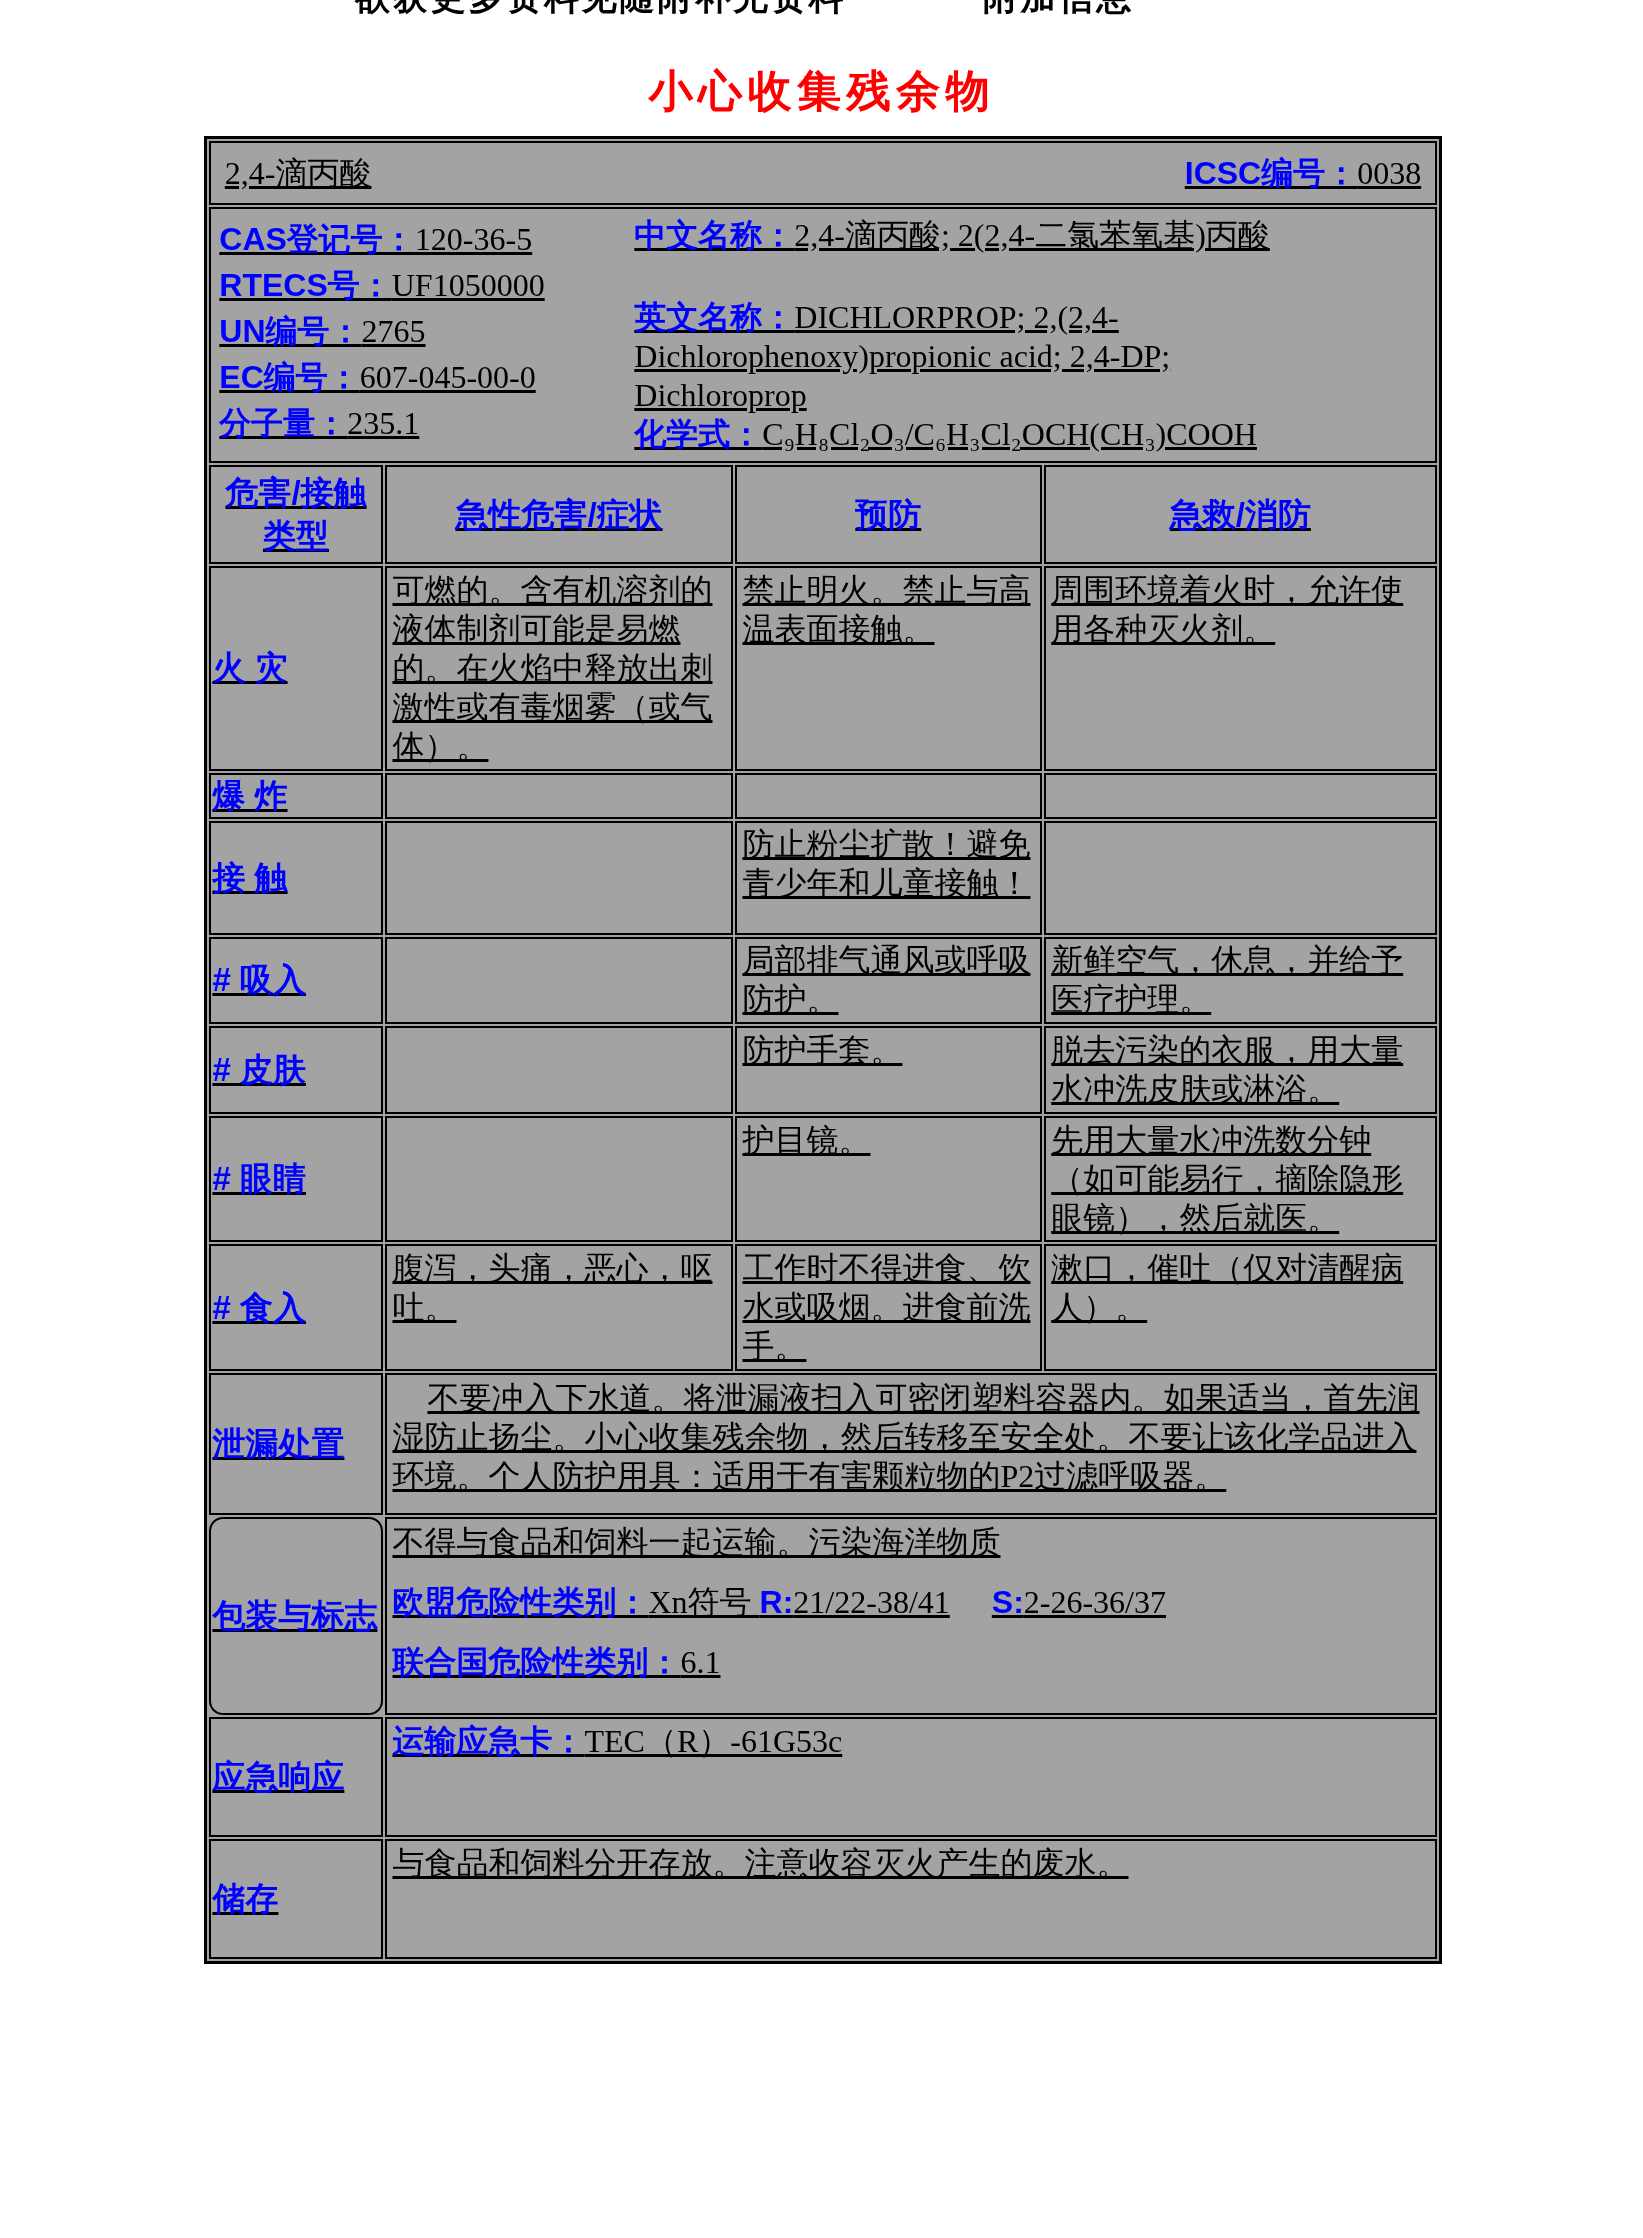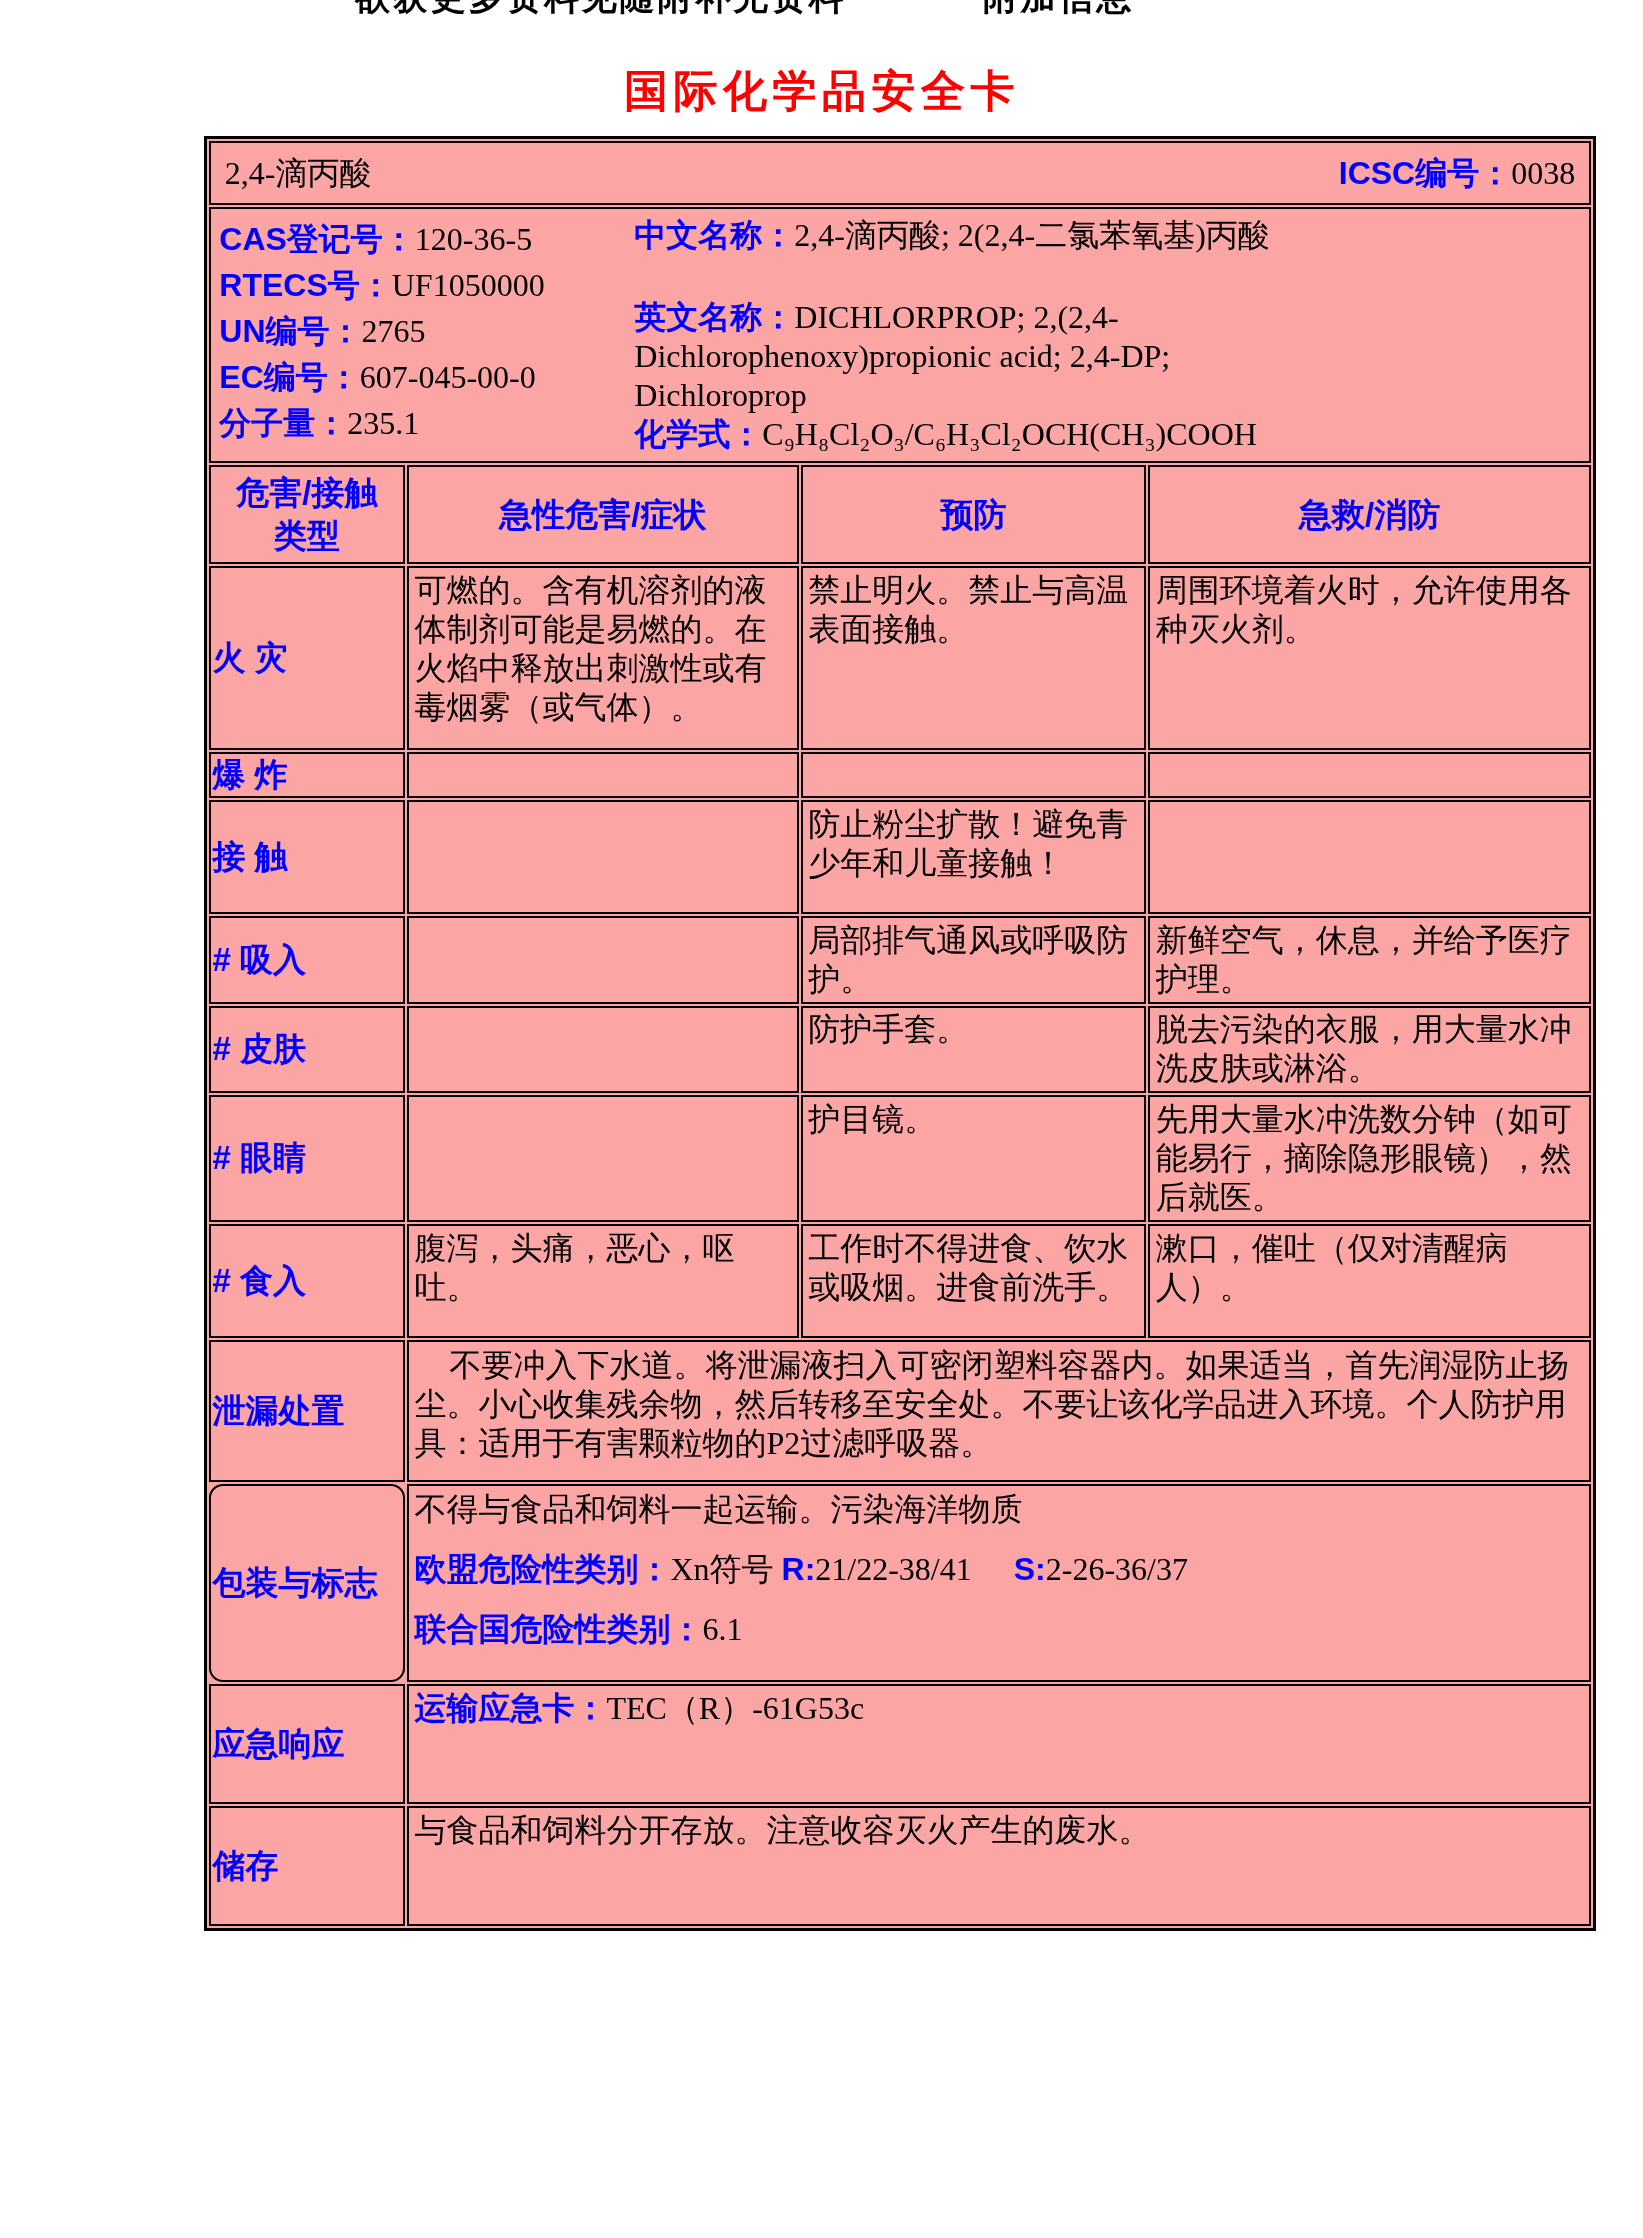--- a/index.html
+++ b/index.html
@@ -24,25 +24,26 @@
   .page-title {
     position:absolute; top:62px; left:0; width:100%;
     text-align:center;
     font-family:"Liberation Sans", sans-serif;
     font-weight:bold; font-size:44px; letter-spacing:5.5px;
     color:#ff0000;
   }
   
   table.card {
     position:absolute; left:204px; top:136px;
-    width:1392px;
+    width:1238px;
     border:3.5px solid #000000;
     border-collapse:separate; border-spacing:2.8px;
     table-layout:fixed;
-    background:#fca5a5;
+    background:#a3a3a3;
+    text-decoration:underline;
   }
   td {
     border:2.1px solid #000000;
     box-sizing:border-box;
     vertical-align:top;
     padding:2.8px 5.5px;
     font-size:32px; line-height:39px;
   }
   td.lbl {
     font-family:"Liberation Sans", sans-serif;
@@ -78,21 +79,21 @@
   .content-pad {padding-top:4.2px;}
 </style>
 </head>
 <body>
 
 <div class="page">
 
   <div class="clip-top clip-left">欲获更多资料见随附补充资料</div>
   <div class="clip-top clip-right">附加信息</div>
 
-  <div class="page-title">国际化学品安全卡</div>
+  <div class="page-title">小心收集残余物</div>
 
   <table class="card">
     <colgroup>
       <col style="width:173px">
         <col style="width:346px">
         <col style="width:305px">
         <col style="width:391px">
     </colgroup>
 
     <tbody>

